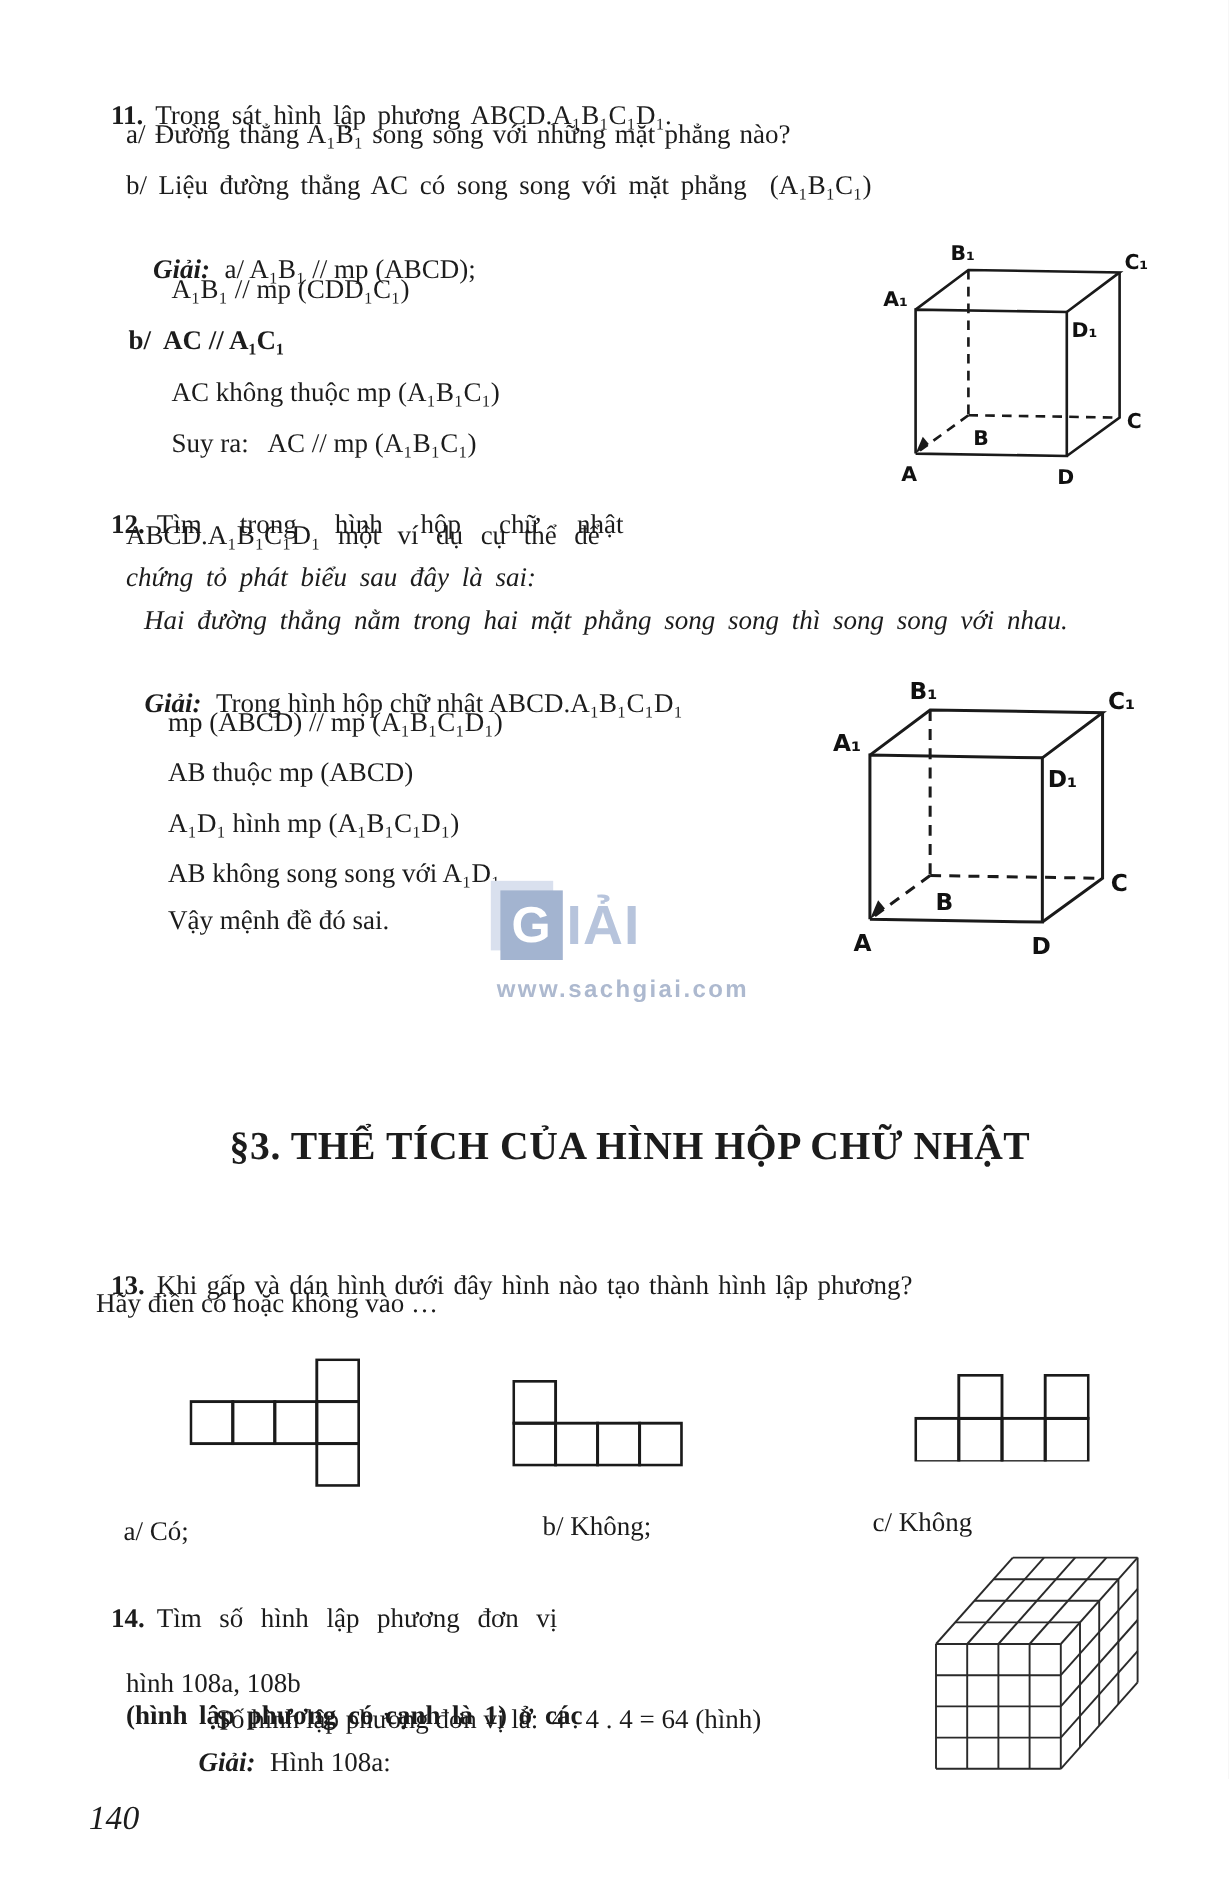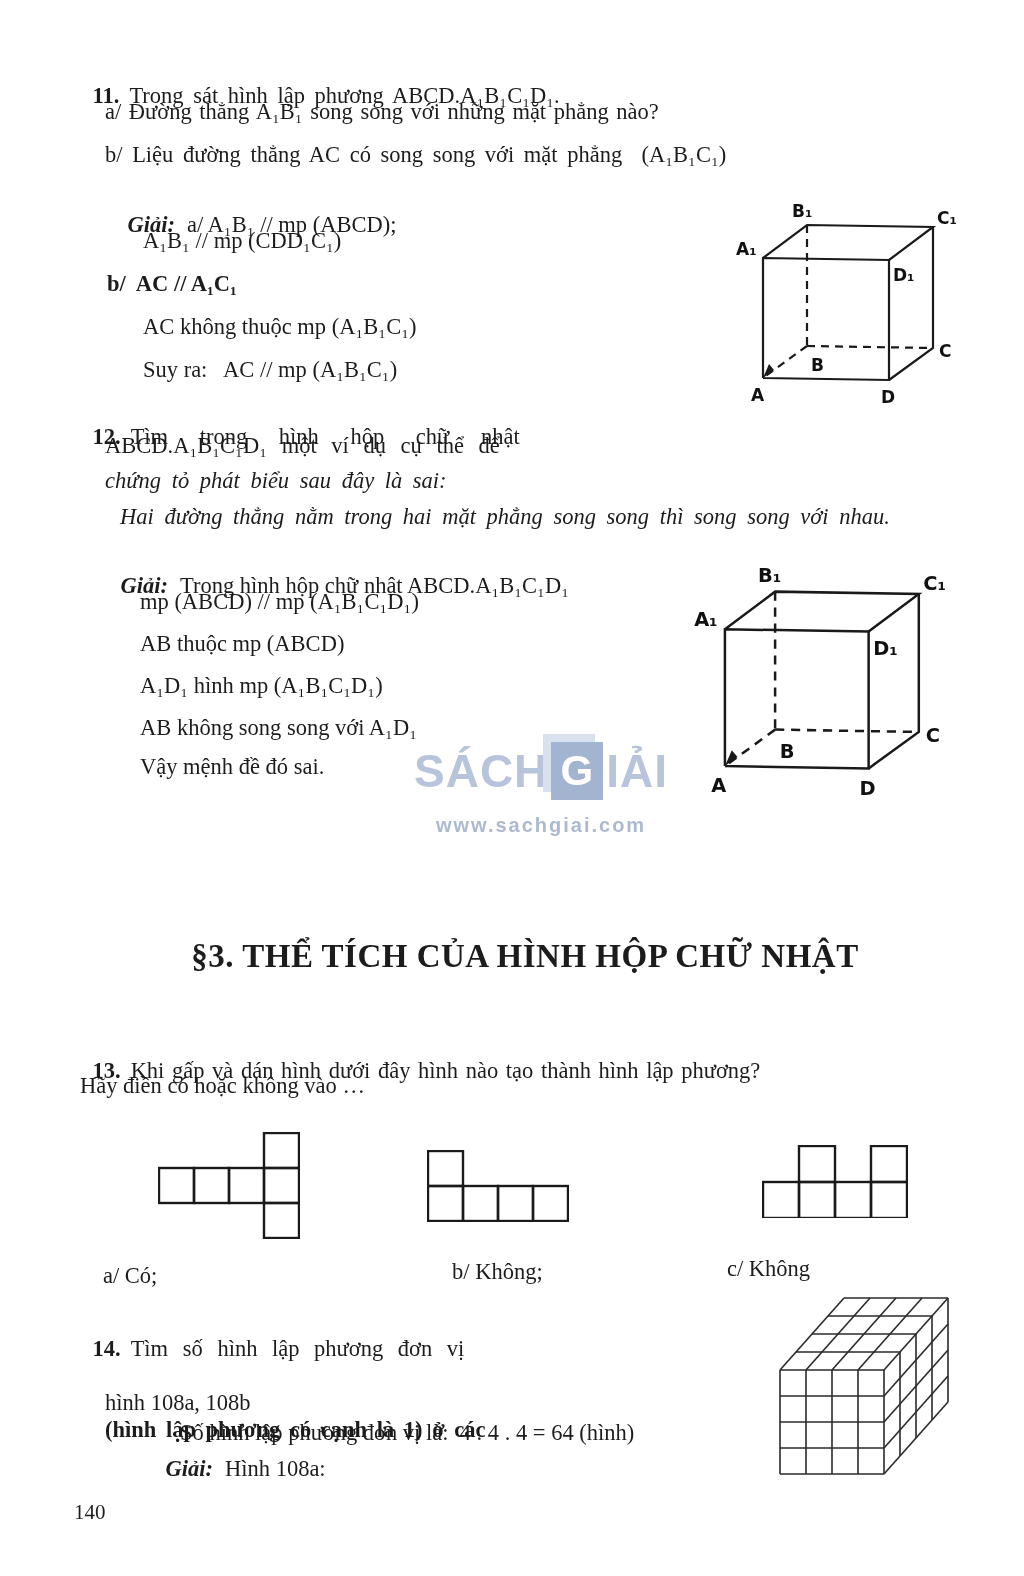--- a/index.html
+++ b/index.html
@@ -13,21 +13,21 @@
   .giai { font-weight:bold; font-style:italic; margin-right:12px; }
   .ws26 { word-spacing:26px; }
   .ws9  { word-spacing:9px; }
   .ws5  { word-spacing:5px;font-style:italic; }
   .ws4  { word-spacing:4px; }
   .ws2  { word-spacing:2px; }
   .heading {
     position:absolute; left:95px; top:938px; width:860px; text-align:center;
     font-size:33px; font-weight:bold; letter-spacing:0.5px; white-space:pre;
   }
-  .pagenum { position:absolute; left:74px; top:1500px; font-size:21px; }
+  .pagenum { position:absolute; left:74px; top:1500px; font-size:28px;font-style:italic; }
   figure { position:absolute; margin:0; }
   svg .edge   { stroke:#1a1a1a; stroke-width:2.2; fill:none; }
   svg .hidden { stroke:#1a1a1a; stroke-width:2.2; fill:none; stroke-dasharray:8 6; }
   svg .sq     { stroke:#1a1a1a; stroke-width:2.4; fill:none; }
   svg .grid   { stroke:#2a2a2a; stroke-width:1.6; fill:none; }
   svg .vlabel { font-family:"DejaVu Sans","Liberation Sans",sans-serif; font-size:17px; font-weight:bold; fill:#111; }
   
   .wm { position:absolute; left:414px; top:742px; }
   .wm-row { display:flex; align-items:center;
     font-family:"Liberation Sans","DejaVu Sans",sans-serif;
@@ -110,21 +110,20 @@
       <text class="vlabel" x="158" y="81">D₁</text>
       <text class="vlabel" x="16" y="201">A</text>
       <text class="vlabel" x="76" y="171">B</text>
       <text class="vlabel" x="204" y="157">C</text>
       <text class="vlabel" x="146" y="203">D</text>
     </svg>
   </figure>
 
   <div class="wm">
     <div class="wm-row">
-      <span>SÁCH</span>
       <span class="wm-box">G</span>
       <span>IẢI</span>
     </div>
     <div class="wm-url">www.sachgiai.com</div>
   </div>
 
   <div class="heading">§3. THỂ TÍCH CỦA HÌNH HỘP CHỮ NHẬT</div>
 
   <div class="line" style="left:70px; top:1030px;">
     <span class="num">13.</span><span class="ws2">Khi gấp và dán hình dưới đây hình nào tạo thành hình lập phương?</span>

